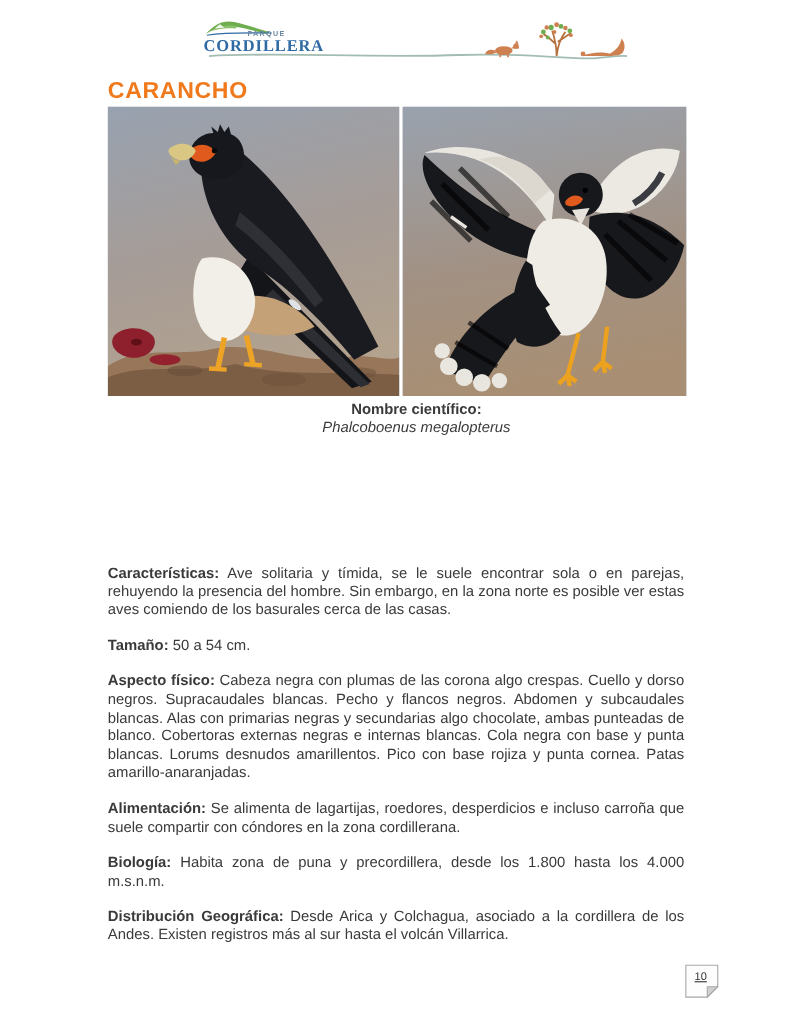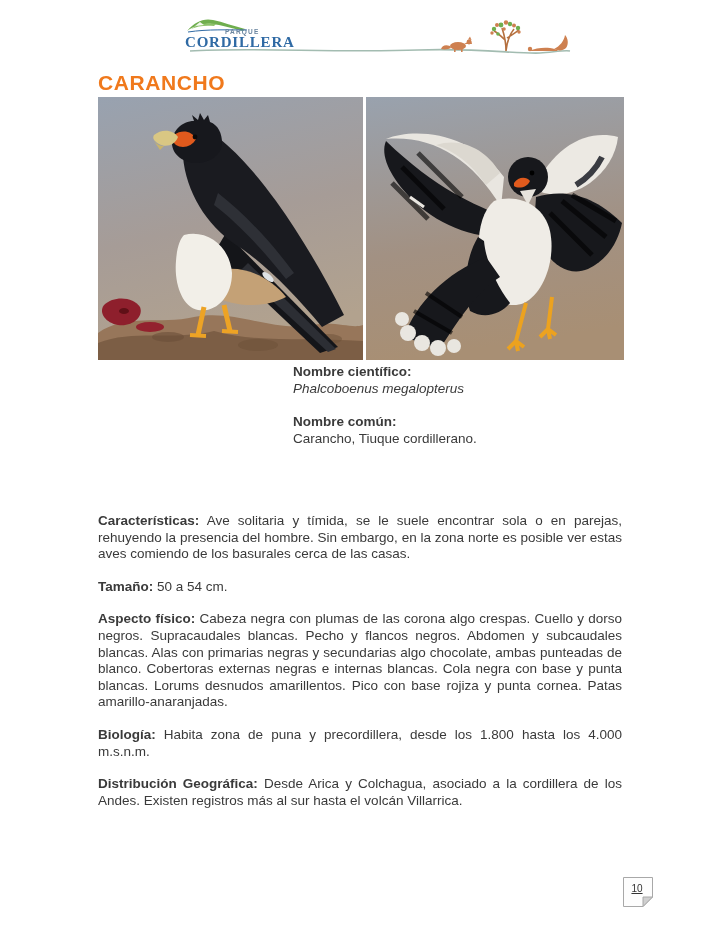--- a/index.html
+++ b/index.html
@@ -17,21 +17,21 @@
   
   .title{position:absolute;left:98px;top:71px;font-size:21px;font-weight:bold;
     color:#f0791c;letter-spacing:0.6px;}
   
   .photos{position:absolute;left:98px;top:97px;width:526px;height:263px;display:flex;gap:3px;}
   .photo{flex:none;height:263px;overflow:hidden;background:#9aa3ae;}
   .photo svg{display:block;}
   
   .info{position:absolute;left:293px;top:363px;font-size:13.5px;line-height:17px;}
   .info-group{margin-bottom:16px;}
-  .info-label{font-weight:bold;}
+  .info-label{font-weight:bold;text-align:center;}
   .italic{font-style:italic;}
   
   .sections{position:absolute;left:98px;top:513px;width:524px;font-size:13.5px;
     line-height:16.6px;text-align:justify;}
   .sections p{margin:0 0 16px 0;}
   .sec-label{font-weight:bold;}
   
   .page-num{position:absolute;left:622px;top:876px;width:38px;height:32px;}
   .page-num svg{position:absolute;left:0;top:0;}
   .page-num .num{position:absolute;left:0;top:7px;width:30px;text-align:center;
@@ -192,30 +192,27 @@
         <path d="M186,200 L182,232 M182,232 L174,240 M182,232 L184,242 M182,232 L190,238" stroke="#eca21f" stroke-width="4" fill="none"></path>
       </svg>
     </div>
   </div>
 
   <div class="info">
     <div class="info-group">
       <div class="info-label">Nombre científico:</div>
       <div class="info-value italic">Phalcoboenus megalopterus</div>
     </div>
-    <div class="info-group">
-      <div class="info-label">Nombre común:</div>
-      <div class="info-value">Carancho, Tiuque cordillerano.</div>
-    </div>
   </div>
 
   <div class="sections">
     <p><b class="sec-label">Características:</b> <span class="sec-text">Ave solitaria y tímida, se le suele encontrar sola o en parejas, rehuyendo la presencia del hombre. Sin embargo, en la zona norte es posible ver estas aves comiendo de los basurales cerca de las casas.</span></p>
     <p><b class="sec-label">Tamaño:</b> <span class="sec-text">50 a 54 cm.</span></p>
     <p><b class="sec-label">Aspecto físico:</b> <span class="sec-text">Cabeza negra con plumas de las corona algo crespas. Cuello y dorso negros. Supracaudales blancas. Pecho y flancos negros. Abdomen y subcaudales blancas. Alas con primarias negras y secundarias algo chocolate, ambas punteadas de blanco. Cobertoras externas negras e internas blancas. Cola negra con base y punta blancas. Lorums desnudos amarillentos. Pico con base rojiza y punta cornea. Patas amarillo-anaranjadas.</span></p>
+    <p><b class="sec-label">Alimentación:</b> <span class="sec-text">Se alimenta de lagartijas, roedores, desperdicios e incluso carroña que suele compartir con cóndores en la zona cordillerana.</span></p>
     <p><b class="sec-label">Biología:</b> <span class="sec-text">Habita zona de puna y precordillera, desde los 1.800 hasta los 4.000 m.s.n.m.</span></p>
     <p><b class="sec-label">Distribución Geográfica:</b> <span class="sec-text">Desde Arica y Colchagua, asociado a la cordillera de los Andes. Existen registros más al sur hasta el volcán Villarrica.</span></p>
   </div>
 
   <div class="page-num">
     <svg width="38" height="32" viewBox="0 0 38 32">
       <path d="M1.5,1.5 H30.5 V21 L21,30.5 H1.5 Z" fill="#fdfdfd" stroke="#a8a8a8" stroke-width="1"></path>
       <path d="M30.5,21 L21,30.5 L21,21 Z" fill="#cfcfcf" stroke="#a8a8a8" stroke-width="1"></path>
     </svg>
     <div class="num">10</div>

